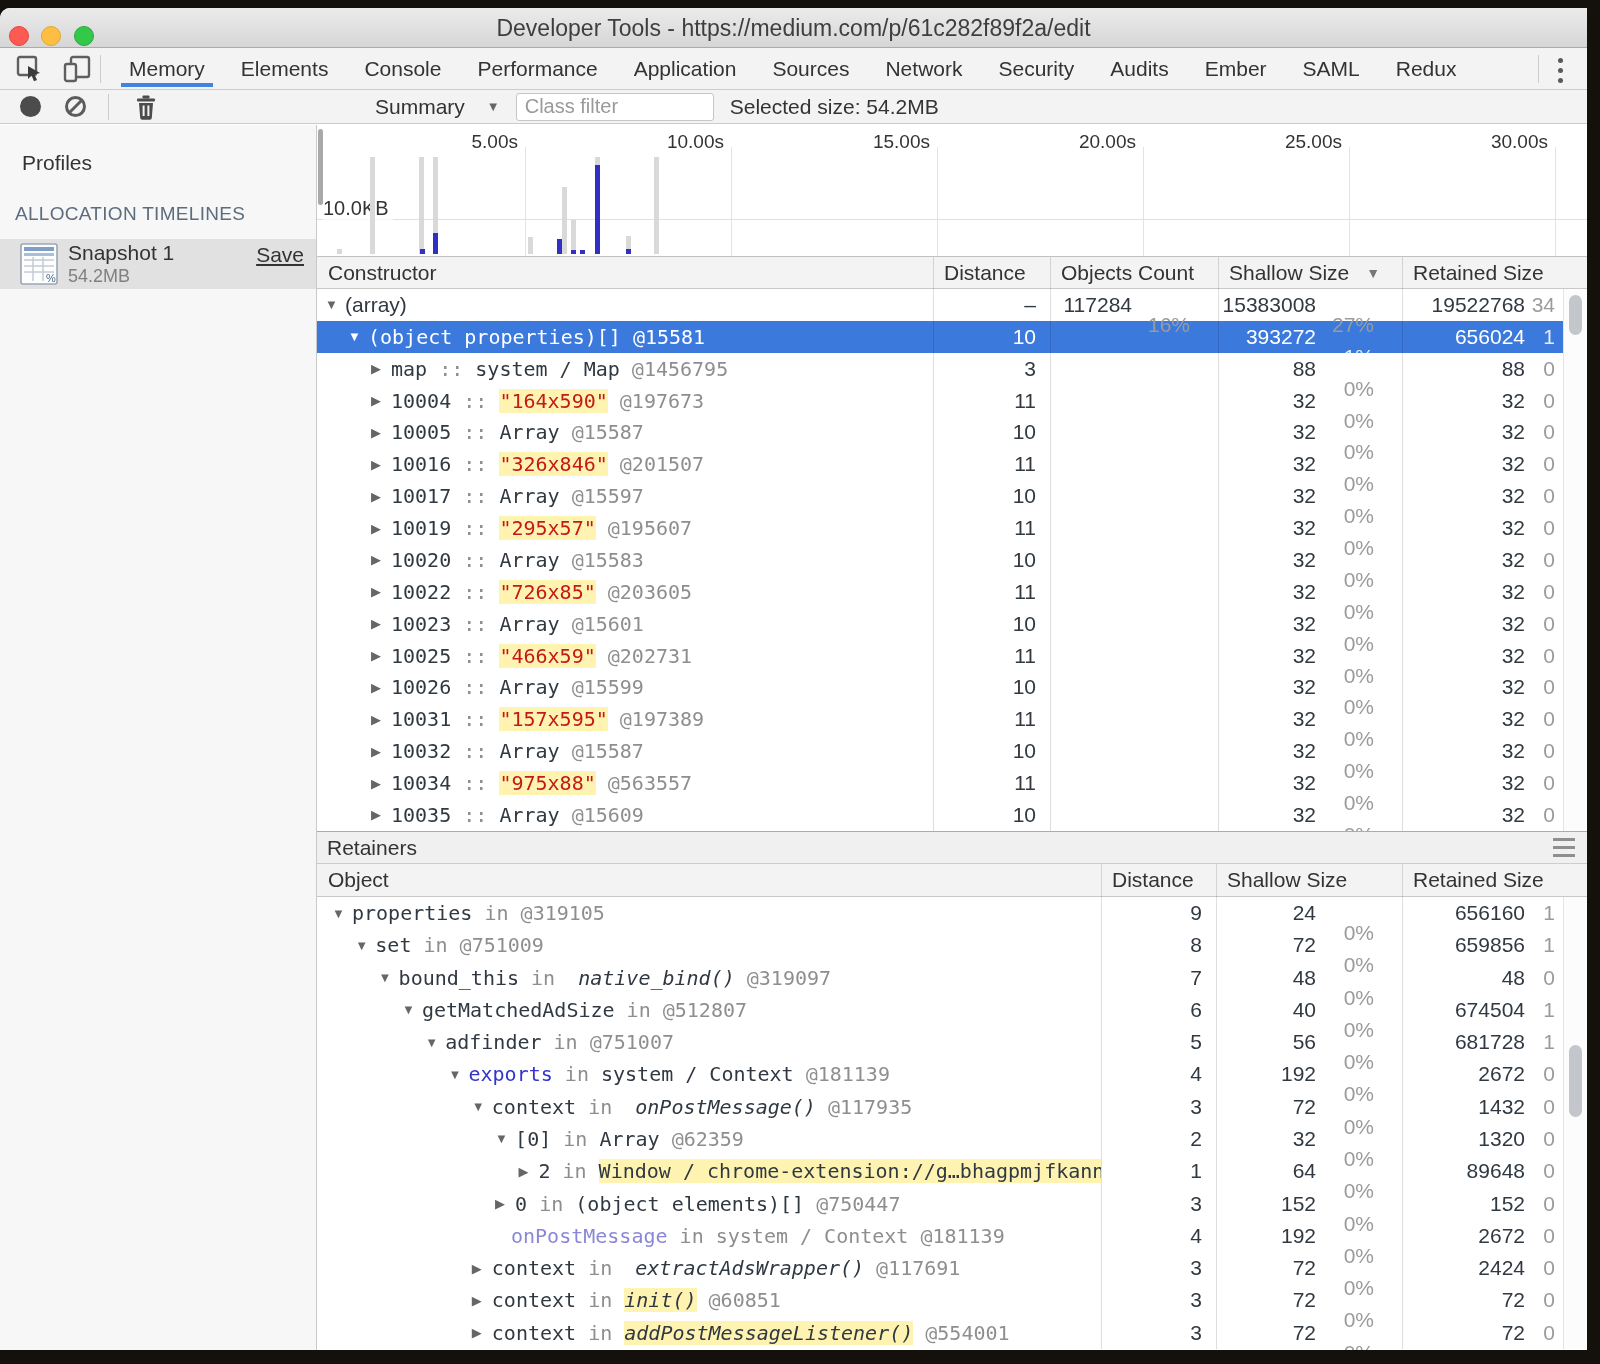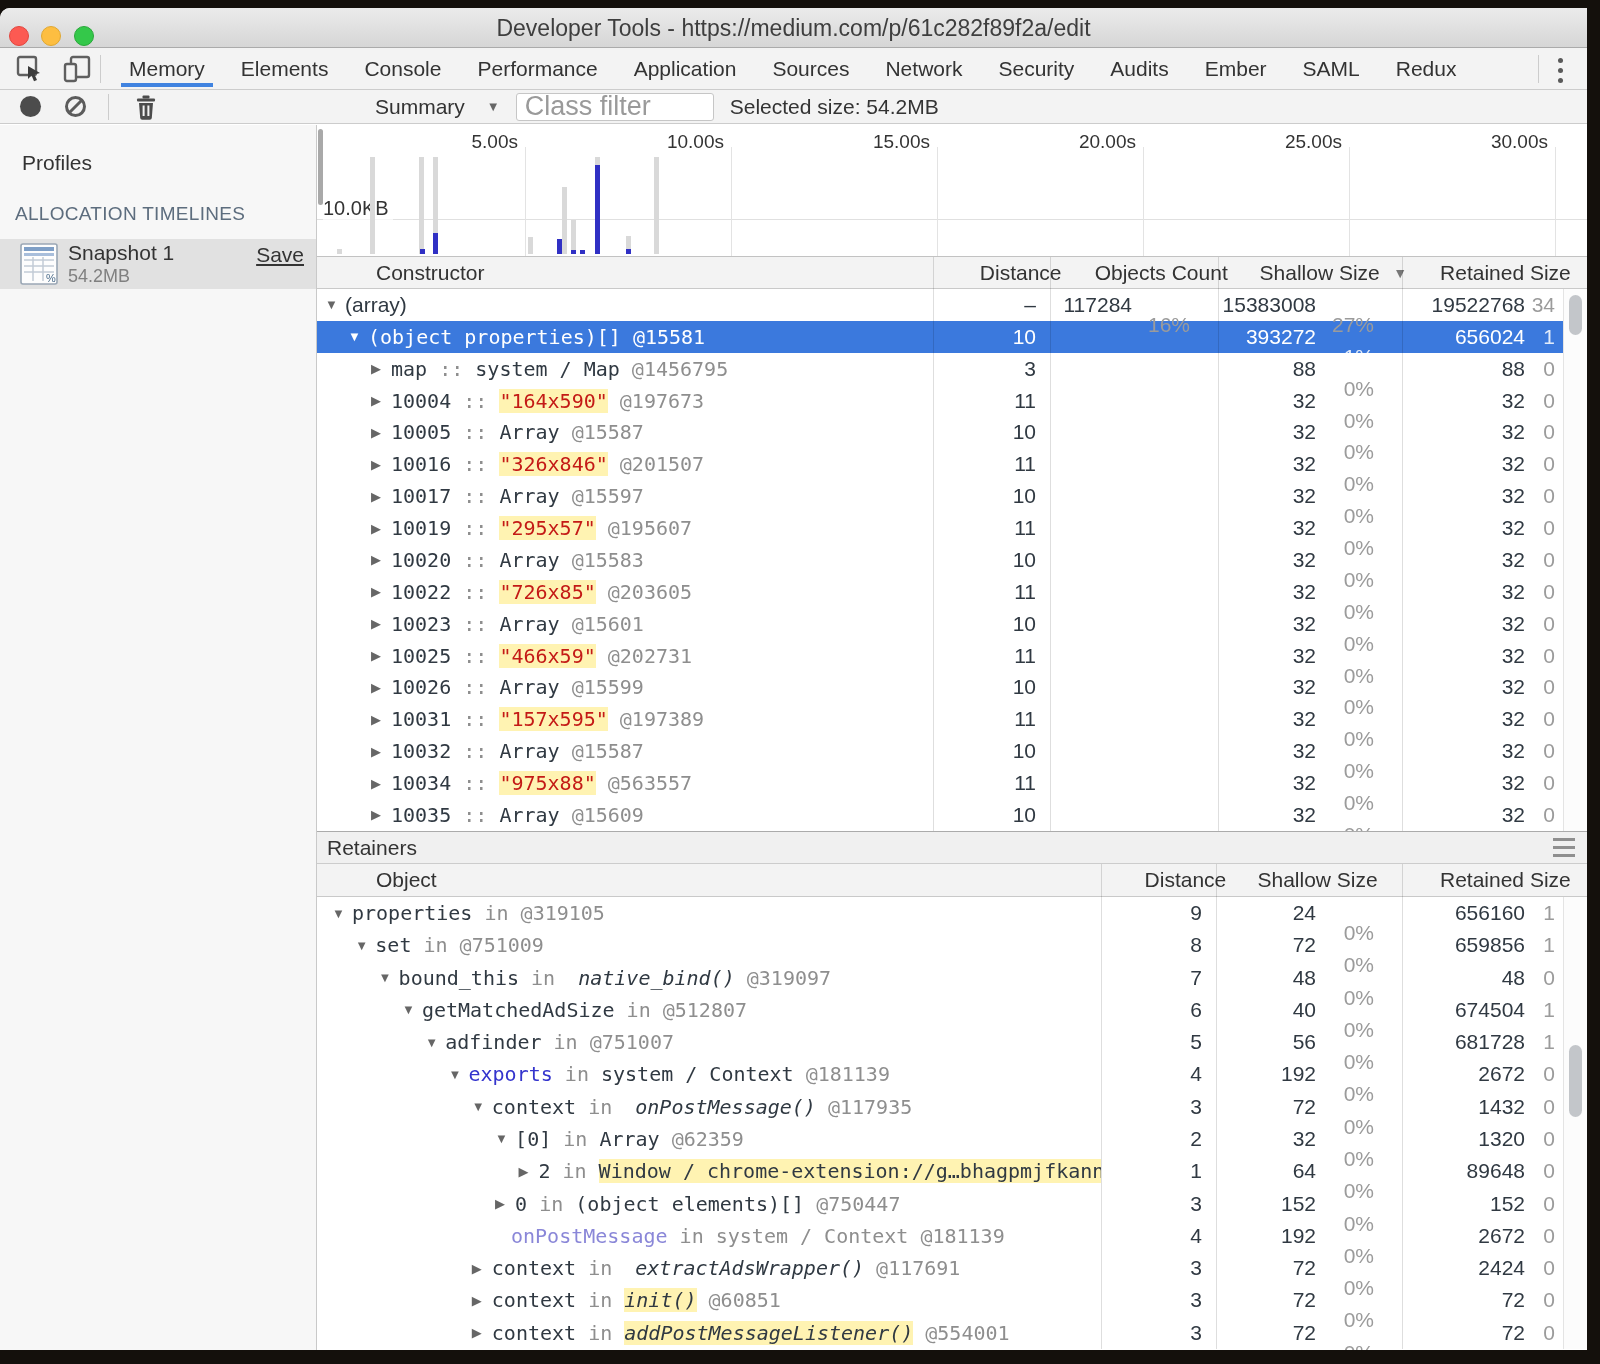--- a/index.html
+++ b/index.html
@@ -34,21 +34,21 @@
   
   #toolbar2 { height:34px; background:#f3f3f3; border-bottom:1px solid #ccc; display:flex; align-items:center; position:relative; }
   #record-btn { width:21px; height:21px; border-radius:50%; background:#4c4c4c; margin-left:20px; }
   #clear-btn { width:21px; height:21px; margin-left:24px; position:relative; }
   #clear-btn .ring { position:absolute; inset:0; border:3px solid #5c5c5c; border-radius:50%; }
   #clear-btn .slash { position:absolute; left:1px; top:9px; width:19px; height:3px; background:#5c5c5c; transform:rotate(-45deg); }
   #toolbar2 .vsep { height:26px; margin-left:22px; }
   #trash-btn { margin-left:18px; display:flex; }
   #summary-dd { margin-left:216px; display:flex; align-items:center; font-size:21px; color:#333; }
   #summary-dd .dd-arrow { font-size:13px; color:#666; margin-left:22px; }
-  #class-filter { margin-left:16px; width:198px; height:28px; border:1px solid #c6c6c6; border-radius:3px; background:#fff; font-size:27px; padding:0 8px; color:#333; font-family:"Liberation Sans",sans-serif; }
+  #class-filter { margin-left:16px; width:198px; height:28px; border:1px solid #c6c6c6; border-radius:3px; background:#fff; font-size:20px; padding:0 8px; color:#333; font-family:"Liberation Sans",sans-serif; }
   #class-filter::placeholder { color:#9a9a9a; }
   #selected-size { margin-left:16px; font-size:21px; color:#333; }
 
   
   #content { position:absolute; top:117px; bottom:0; left:0; right:0; }
   #sidebar { position:absolute; left:0; top:0; bottom:0; width:317px; background:#f7f7f7; border-right:1px solid #c9c9c9; }
   #profiles-label { margin:26px 0 0 22px; font-size:21px; color:#333; }
   #alloc-label { margin:28px 0 0 15px; font-size:19px; color:#5d6d7e; letter-spacing:0.3px; }
   #snapshot-row { margin-top:14px; height:50px; background:#e1e1e1; display:flex; align-items:center; position:relative; }
   #snap-icon { margin-left:20px; }
@@ -64,21 +64,21 @@
   .grid-v { position:absolute; top:22px; bottom:0; width:1px; background:#e3e3e3; }
   .ruler-label { position:absolute; top:6px; font-size:19px; color:#333; transform:translateX(-100%); padding-right:7px; white-space:nowrap; }
   #grid-h { position:absolute; left:0; right:0; top:94px; height:1px; background:#e0e0e0; }
   #kb-label { position:absolute; left:6px; top:72px; font-size:20px; color:#333; background:rgba(255,255,255,.7); padding-right:4px; }
   .bar { position:absolute; bottom:2px; width:5px; }
   .bar.gray { background:#d9d9d9; }
   .bar.blue { background:#3030c4; }
   #ov-scroll { position:absolute; left:1px; top:4px; width:5px; height:76px; background:#a9a9a9; border-radius:3px; }
 
   
-  .hdr-row { display:flex; background:#f3f3f3; border-bottom:1px solid #c9c9c9; align-items:center;padding-left:48px; }
+  .hdr-row { display:flex; background:#f3f3f3; border-bottom:1px solid #c9c9c9; align-items:center; }
   .hdr-cell { font-size:21px; color:#333; padding-left:11px; white-space:nowrap; overflow:hidden; display:flex; align-items:center; }
   .sort-arrow { margin-left:auto; margin-right:22px; font-size:14px; color:#777; }
   .drow { display:flex; align-items:center; background:#fff; }
   .drow.sel { background:#3b79dd; }
   .cell-name { display:flex; align-items:center; overflow:hidden; white-space:nowrap; }
   .arrow { display:inline-block; width:20px; font-size:13px; color:#666; flex:none; text-align:left; }
   .drow.sel .arrow { color:#fff; }
   .txt { white-space:pre; font-family:"DejaVu Sans Mono", monospace; font-size:20px; }
   .txt.sans { font-family:"Liberation Sans", sans-serif; font-size:21px; }
   .pt-name { color:#303942; }

